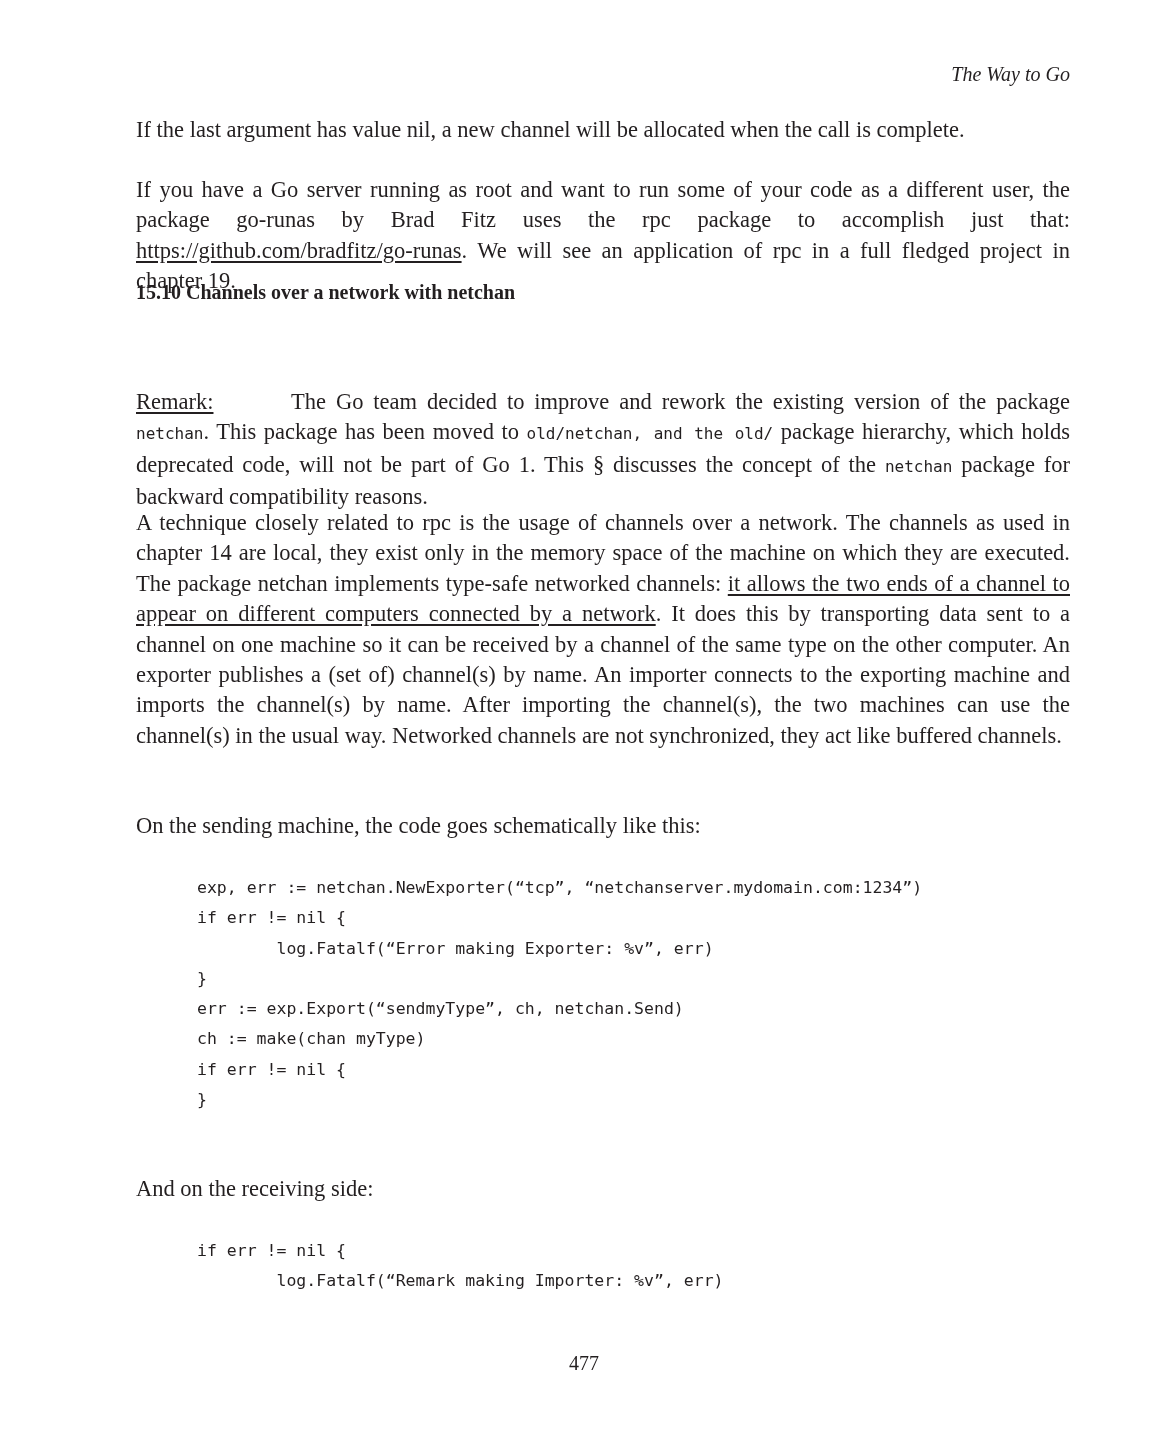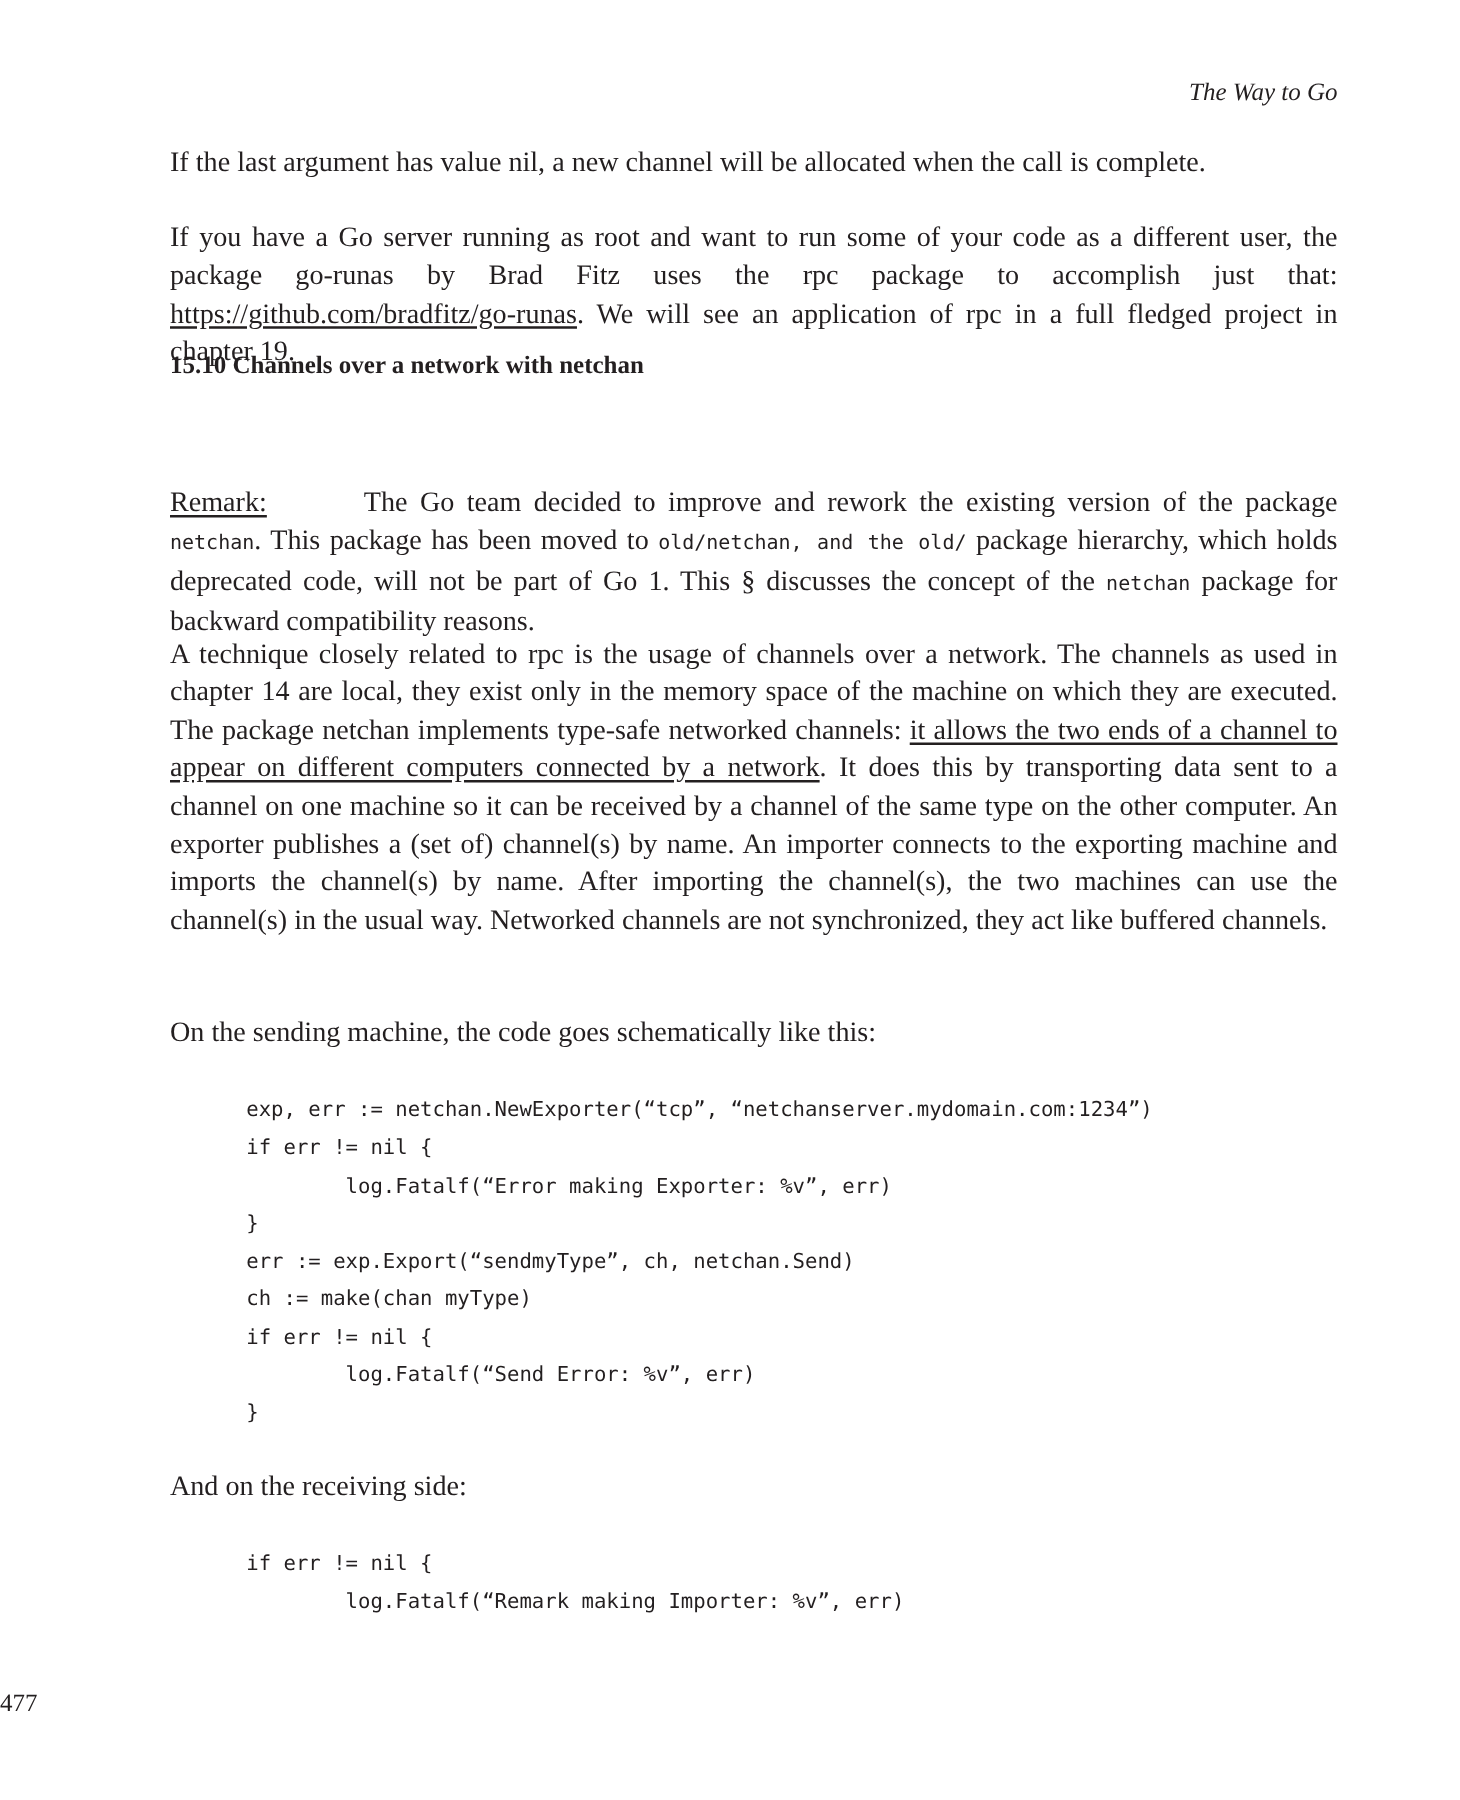--- a/index.html
+++ b/index.html
@@ -7,21 +7,21 @@
   .serif { font-family: "Liberation Serif", "DejaVu Serif", serif; }
   .mono { font-family: "DejaVu Sans Mono", "Liberation Mono", monospace; }
   .running-head { position: absolute; top: 63px; right: 98px; font-style: italic; font-size: 20px; text-align: center; }
   .para { position: absolute; left: 136px; width: 934px; font-size: 22.5px; line-height: 30.4px; text-align: justify; margin: 0; }
   .para code { font-family: "DejaVu Sans Mono", "Liberation Mono", monospace; font-size: 16px; margin-top: 32px; }
   .u { text-decoration: underline; text-underline-offset: 3px; }
   .heading { position: absolute; left: 136px; top: 281px; font-size: 20px; font-weight: bold; margin: 0; }
   .remark-label { display: inline-block; width: 155px; margin-top: 30px; }
   .code-block { position: absolute; left: 197px; margin: 0; font-size: 16.5px; }
   .code-line { height: 30.3px; line-height: 30.3px; white-space: pre; }
-  .page-number { position: absolute; top: 1352px; left: 0; width: 1168px; text-align: left; font-size: 20px; }
+  .page-number { position: absolute; top: 1352px; left: 0; width: 1168px; text-align: center; font-size: 20px; }
 </style>
 </head>
 <body>
 
 <div class="running-head serif">The Way to Go</div>
 
 <p class="para serif" style="top:115px;">If the last argument has value nil, a new channel will be allocated when the call is complete.</p>
 
 <p class="para serif" style="top:175px;"><span>If you have a Go server running as root and want to run some of your code as a different user, the package go-runas by Brad Fitz uses the rpc package to accomplish just that: </span><span class="u">https://github.com/bradfitz/go-runas</span><span>. We will see an application of rpc in a full fledged project in chapter 19.</span></p>
 
@@ -34,21 +34,20 @@
 <p class="para serif" style="top:811px;">On the sending machine, the code goes schematically like this:</p>
 
 <div class="code-block mono" style="top:873px;">
   <div class="code-line">exp, err := netchan.NewExporter(“tcp”, “netchanserver.mydomain.com:1234”)</div>
   <div class="code-line">if err != nil {</div>
   <div class="code-line">        log.Fatalf(“Error making Exporter: %v”, err)</div>
   <div class="code-line">}</div>
   <div class="code-line">err := exp.Export(“sendmyType”, ch, netchan.Send)</div>
   <div class="code-line">ch := make(chan myType)</div>
   <div class="code-line">if err != nil {</div>
-  <div class="code-line">        log.Fatalf(“Send Error: %v”, err)</div>
   <div class="code-line">}</div>
 </div>
 
 <p class="para serif" style="top:1174px;">And on the receiving side:</p>
 
 <div class="code-block mono" style="top:1236px;">
   <div class="code-line">if err != nil {</div>
   <div class="code-line">        log.Fatalf(“Remark making Importer: %v”, err)</div>
 </div>
 

